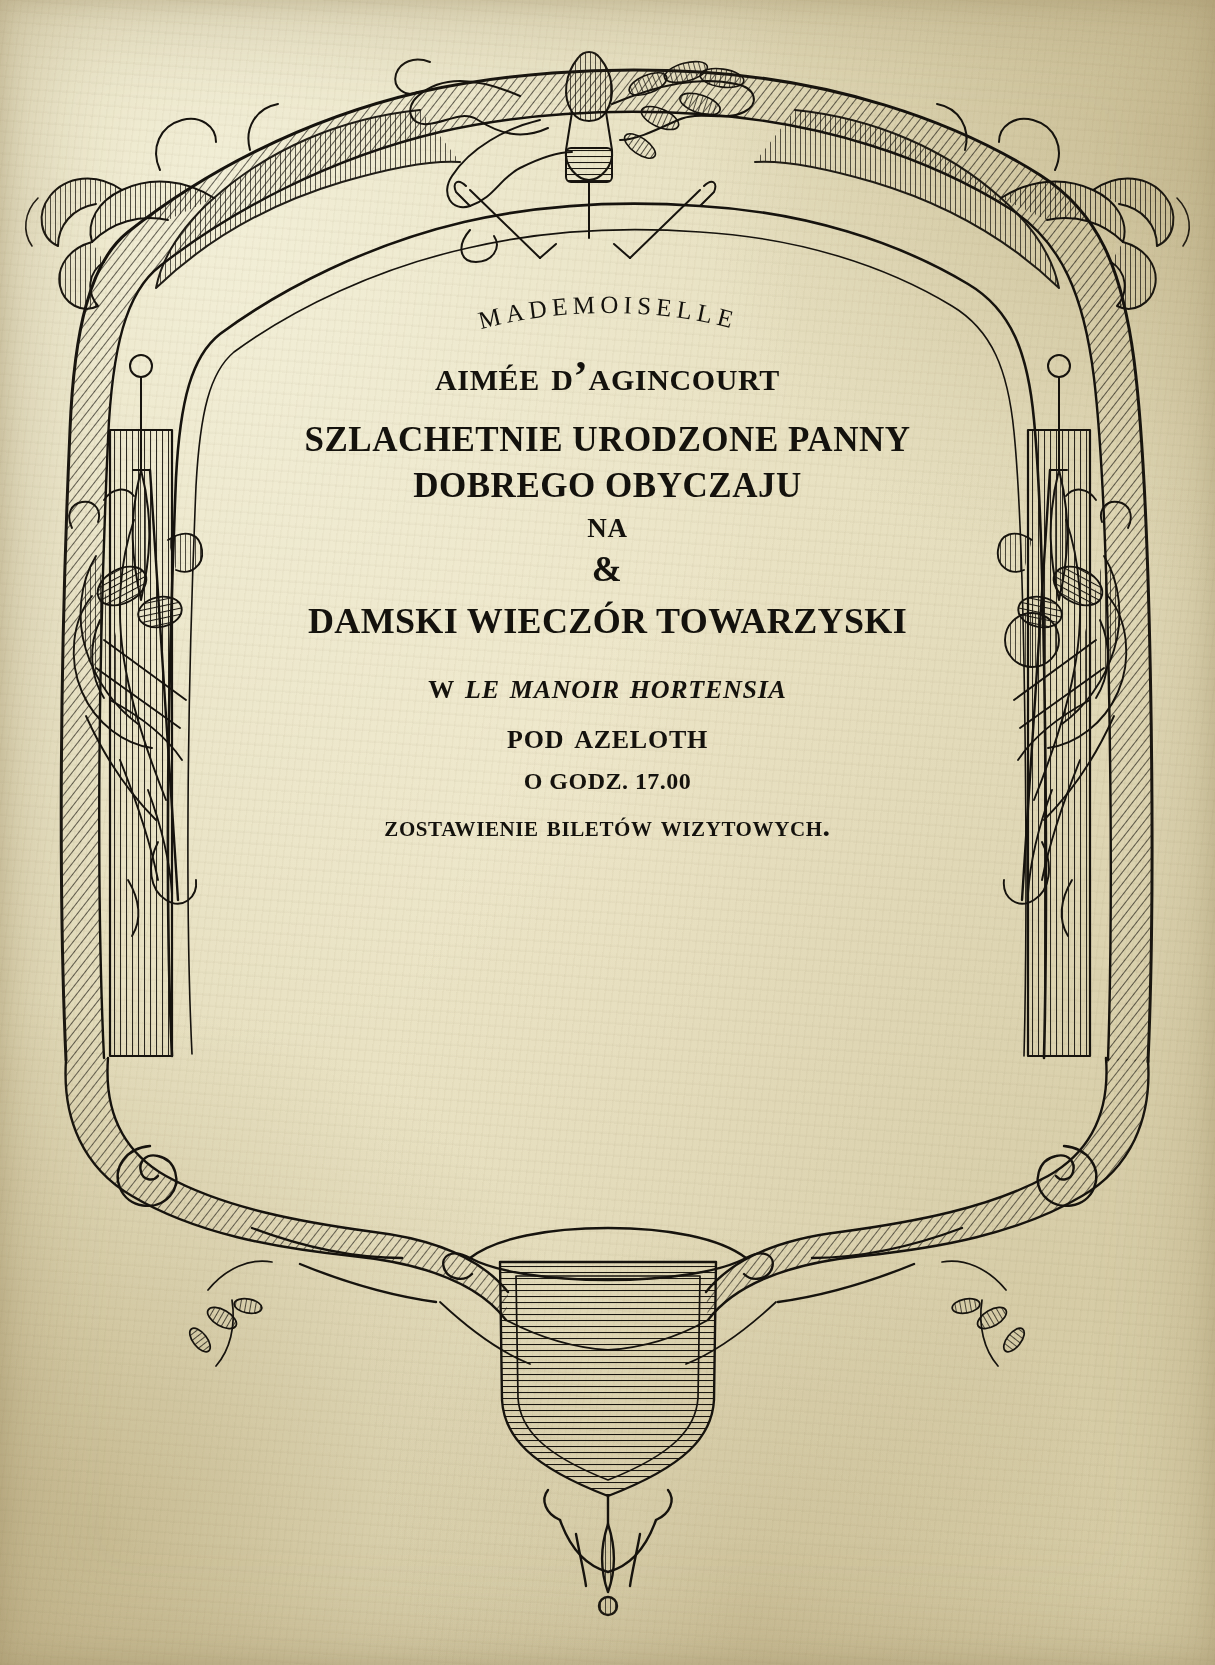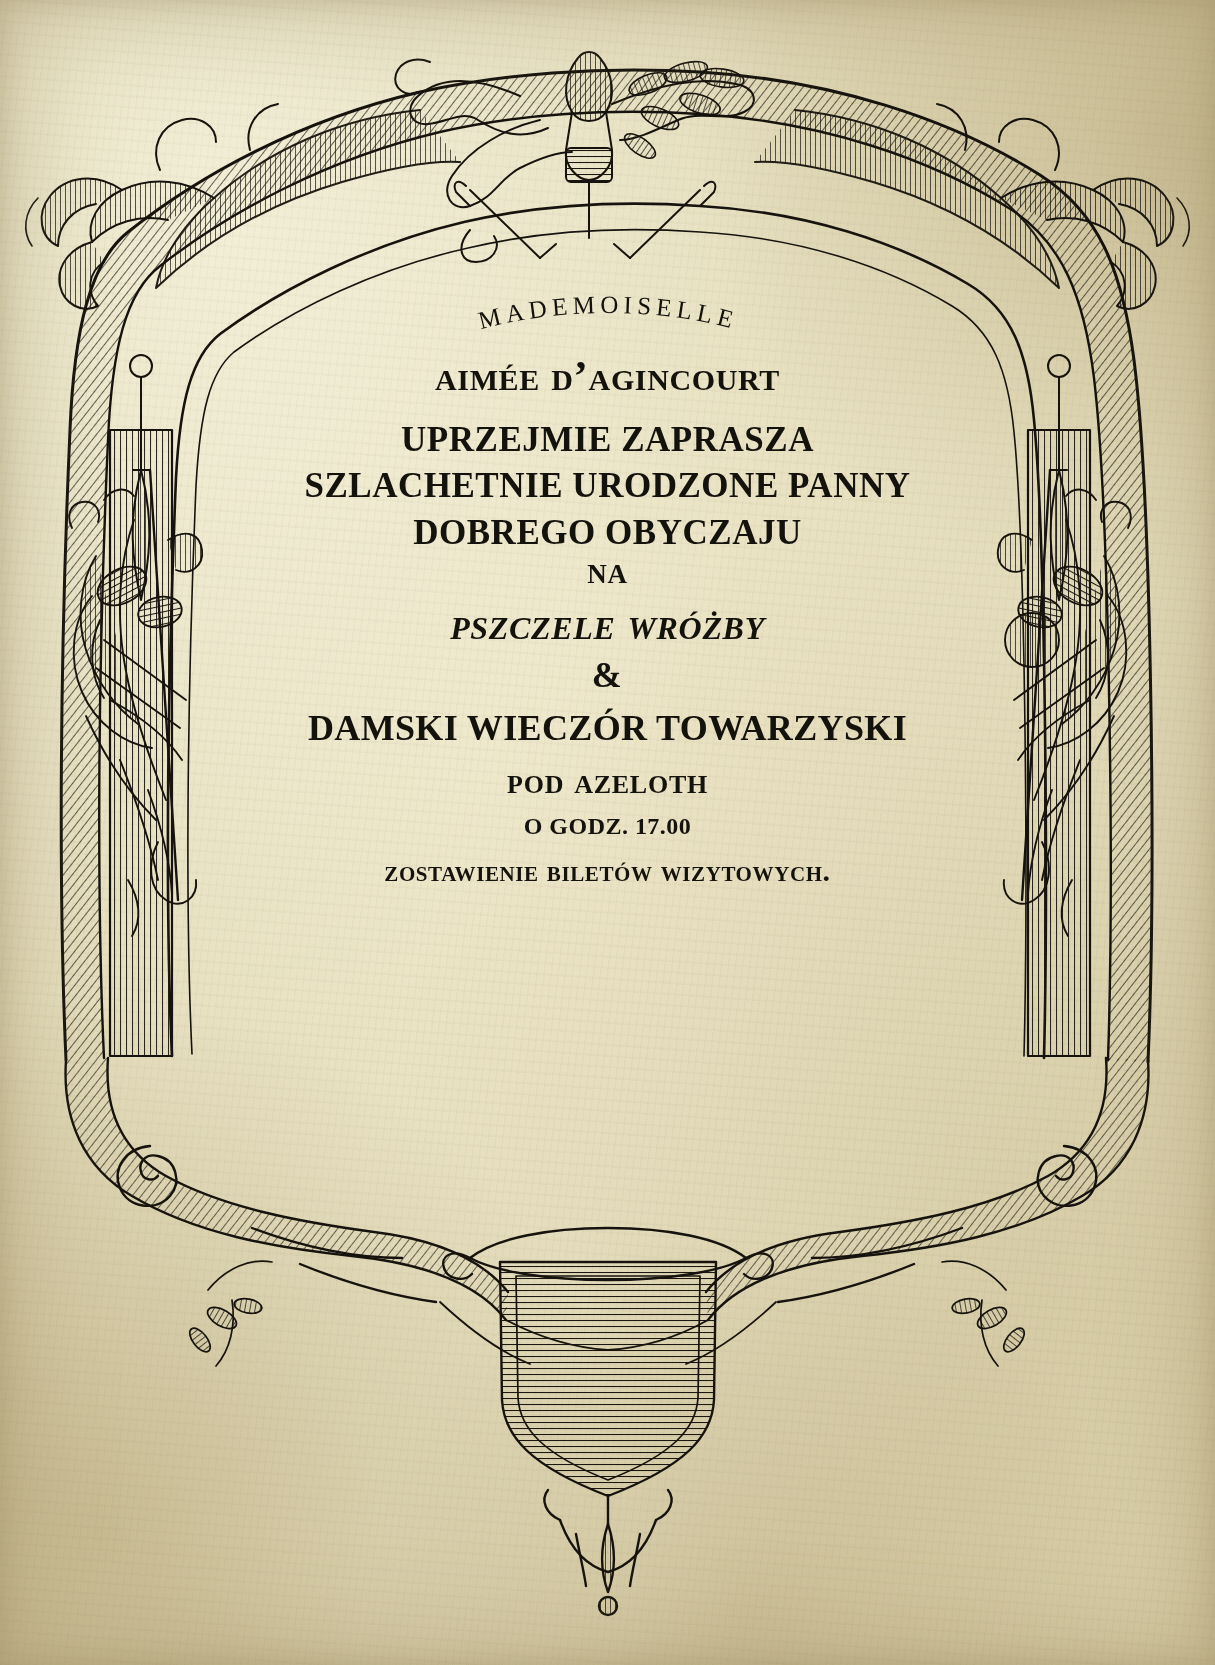--- a/index.html
+++ b/index.html
@@ -128,21 +128,21 @@
   .amp {
     font-size: 36px;
     font-weight: 700;
     margin: 6px 0 12px 0;
   }
   .mid-line {
     font-size: 36px;
     font-weight: 700;
     text-transform: uppercase;
     letter-spacing: 0.01em;
-    margin: 0 0 12px 0;
+    margin: 0 0 24px 0;
   }
   .venue-line {
     font-size: 37px;
     font-weight: 700;
     font-variant: small-caps;
     text-transform: lowercase;
     letter-spacing: 0.02em;
     margin: 0 0 8px 0;
   }
   .venue-line .it { font-style: italic; }
@@ -386,32 +386,34 @@
           <path id="arcPath" d="M14,78 C90,10 330,10 406,78" fill="none"></path>
         </defs>
         <text>
           <textPath href="#arcPath" startOffset="50%" text-anchor="middle">MADEMOISELLE</textPath>
         </text>
       </svg>
     </div>
 
     <div class="ln name">AIMÉE D’AGINCOURT</div>
 
-    <div class="ln body-line">UPRZEJMIE ZAPRASZA</div>
     <div class="ln body-line">SZLACHETNIE URODZONE PANNY</div>
     <div class="ln body-line">DOBREGO OBYCZAJU</div>
 
     <div class="ln small-line">NA</div>
 
-    <div class="ln feature">PSZCZELE WRÓŻBY</div>
 
     <div class="ln amp">&amp;</div>
 
     <div class="ln mid-line">DAMSKI WIECZÓR TOWARZYSKI</div>
 
+    <div class="ln venue-line">
+      <span>W</span>
+      <span class="it">LE MANOIR HORTENSIA</span>
+    </div>
 
     <div class="ln venue-line">
       <span>POD</span>
       <span>AZELOTH</span>
     </div>
 
     <div class="ln time-line">O GODZ. 17.00</div>
 
     <div class="ln note-line">ZOSTAWIENIE BILETÓW WIZYTOWYCH.</div>
   </div>

